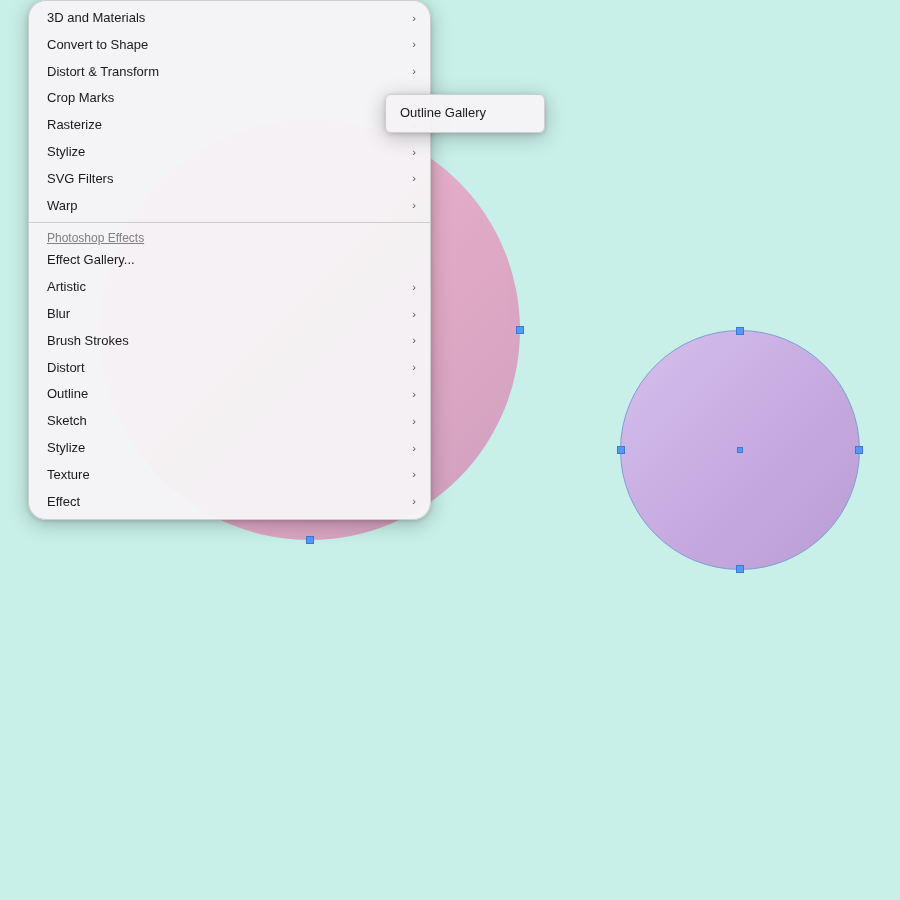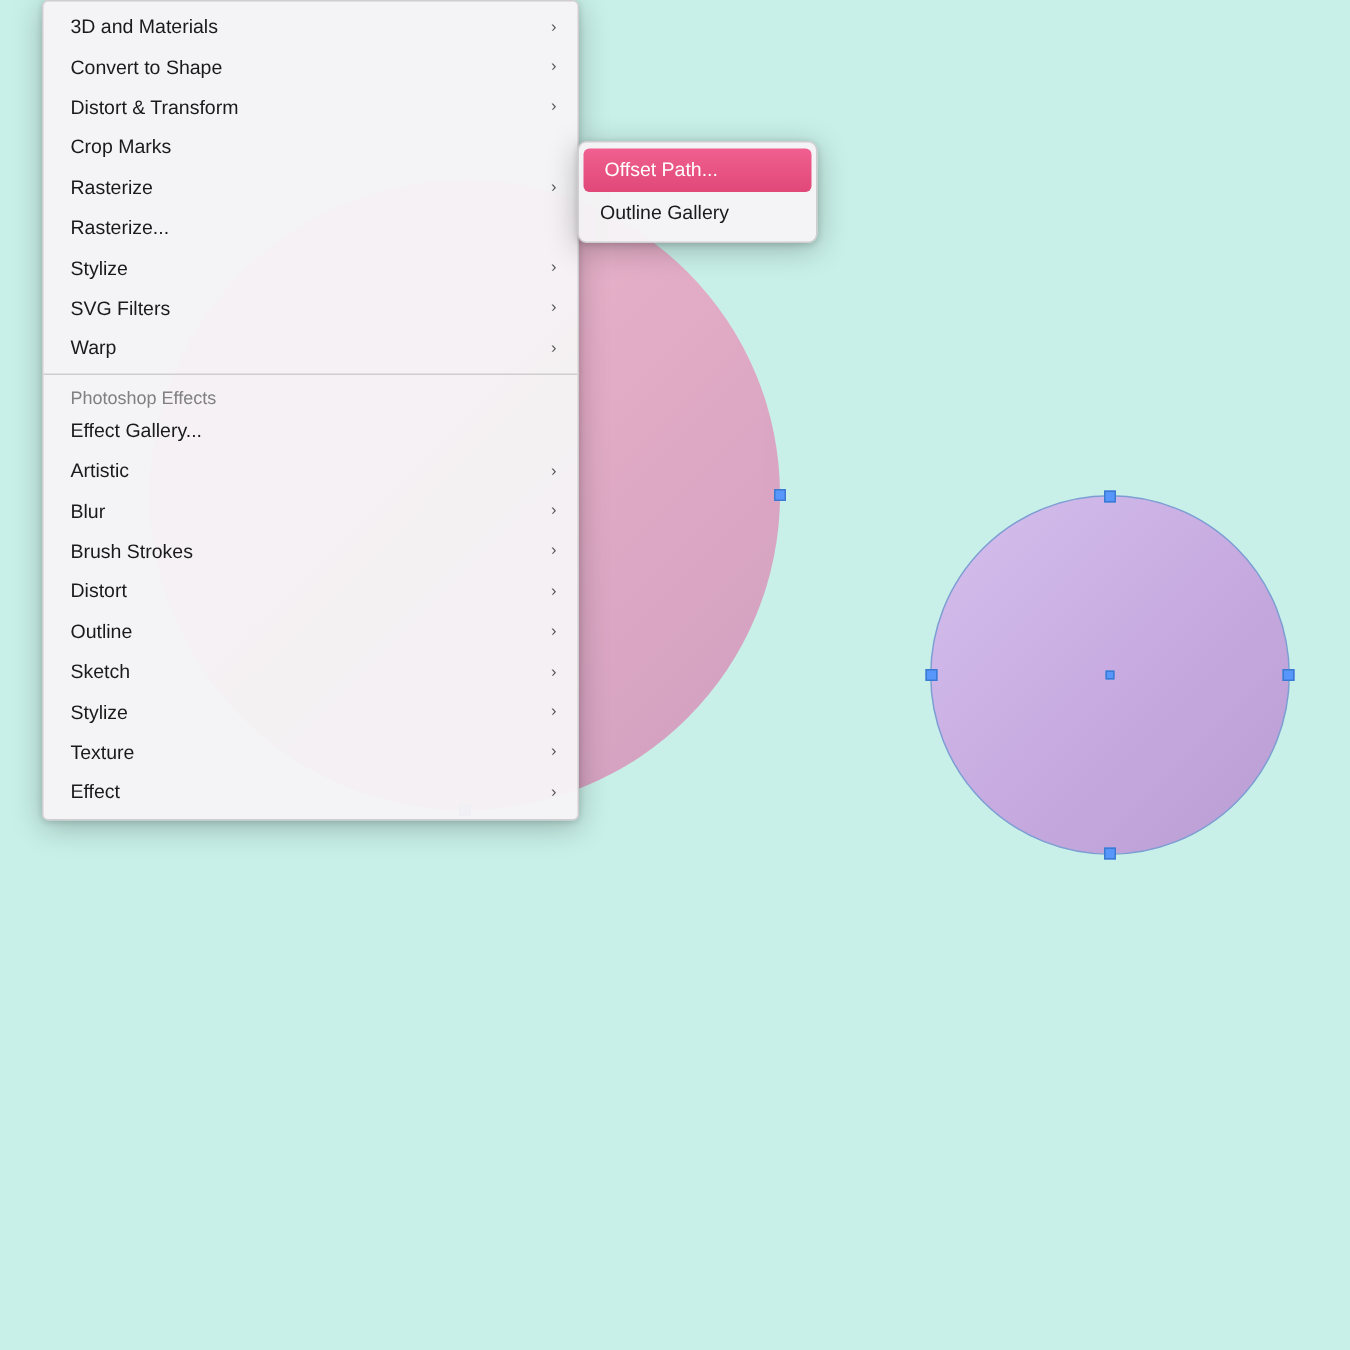--- a/index.html
+++ b/index.html
@@ -62,24 +62,24 @@
       height: 8px;
       background: #4488ff;
       border: 1px solid #2266cc;
     }
 
     
     .menu-container {
       position: absolute;
       top: 0;
       left: 28px;
-      width: 358px;
+      width: 403px;
       background: rgba(245, 243, 245, 0.97);
       border: 1px solid #d0cdd0;
-      border-radius: 4px;
+      border-radius: 18px;
       box-shadow: 0 4px 20px rgba(0,0,0,0.25), 0 1px 4px rgba(0,0,0,0.15);
       padding: 4px 0;
     }
 
     .menu-item {
       display: flex;
       align-items: center;
       justify-content: space-between;
       padding: 3px 14px 3px 18px;
       cursor: default;
@@ -105,20 +105,21 @@
       height: 1px;
       background: #d0cdd0;
       margin: 3px 0;
     }
 
     .menu-section-label {
       padding: 5px 18px 2px 18px;
       color: #808080;
       font-size: 12px;
       cursor: default;
+      text-decoration: underline;
     }
 
     
     .submenu-container {
       position: absolute;
       top: 94px;
       left: 385px;
       width: 160px;
       background: rgba(245, 243, 245, 0.97);
       border: 1px solid #d0cdd0;
@@ -202,23 +203,20 @@
   <div class="menu-item">
     <span>Crop Marks</span>
   </div>
 
 
   <div class="menu-item">
     <span>Rasterize</span>
     <span class="arrow">›</span>
   </div>
 
-  <div class="menu-item">
-    <span>Rasterize...</span>
-  </div>
 
   <div class="menu-item">
     <span>Stylize</span>
     <span class="arrow">›</span>
   </div>
 
   <div class="menu-item">
     <span>SVG Filters</span>
     <span class="arrow">›</span>
   </div>
@@ -277,21 +275,18 @@
   </div>
 
   <div class="menu-item">
     <span>Effect</span>
     <span class="arrow">›</span>
   </div>
 </div>
 
 <div class="submenu-container">
 
-  <div class="submenu-item active">
-    <span>Offset Path...</span>
-  </div>
 
   <div class="submenu-item">
     <span>Outline Gallery</span>
   </div>
 
 </div>
 
 </body></html>

